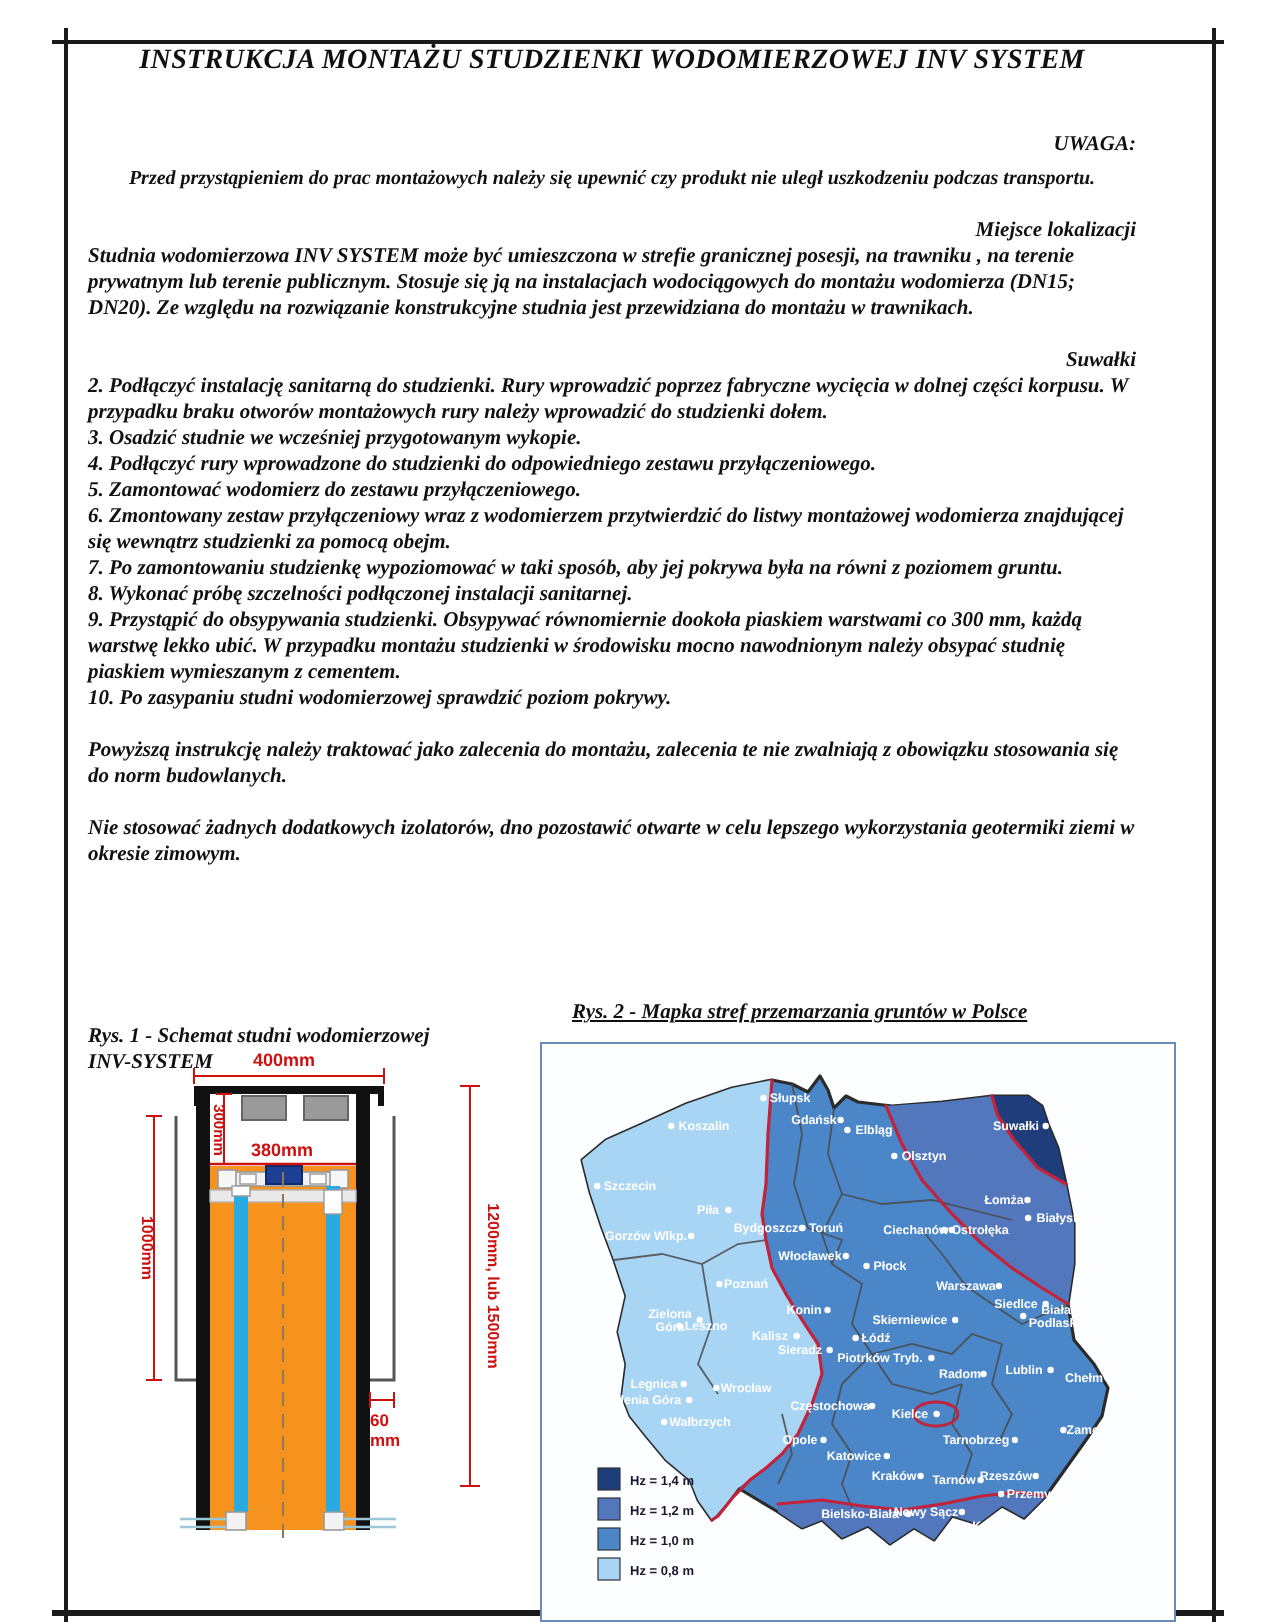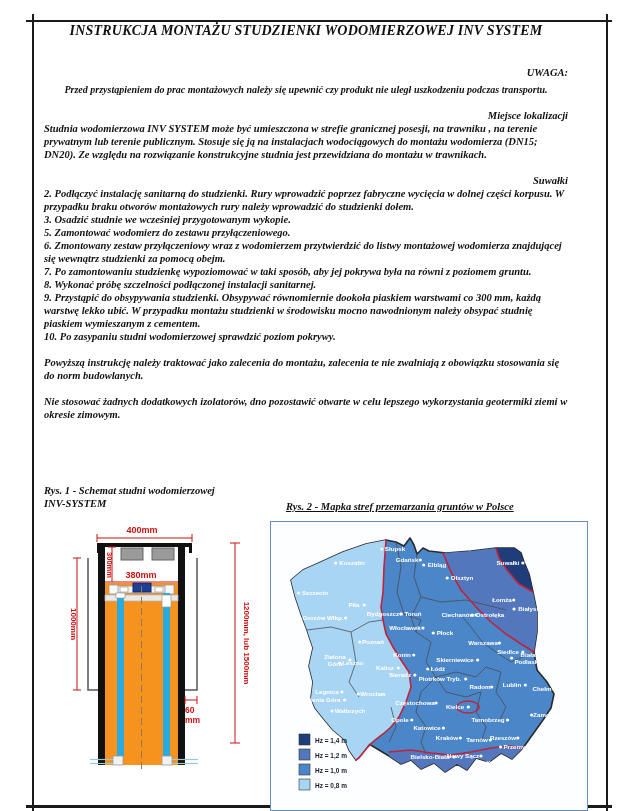--- a/index.html
+++ b/index.html
@@ -34,31 +34,32 @@
 
   <div class="content">
     <p class="doc-title">INSTRUKCJA MONTAŻU STUDZIENKI WODOMIERZOWEJ INV SYSTEM</p>
     <p class="uwaga-h">UWAGA:</p>
     <p class="uwaga-t">Przed przystąpieniem do prac montażowych należy się upewnić czy produkt nie uległ uszkodzeniu podczas transportu.</p>
     <p class="h-sec">Miejsce lokalizacji</p>
     <p>Studnia wodomierzowa INV SYSTEM może być umieszczona w strefie granicznej posesji, na trawniku , na terenie prywatnym lub terenie publicznym. Stosuje się ją na instalacjach wodociągowych do montażu wodomierza (DN15; DN20). Ze względu na rozwiązanie konstrukcyjne studnia jest przewidziana do montażu w trawnikach.</p>
     <p class="h-sec">Suwałki</p>
     <p>2. Podłączyć instalację sanitarną do studzienki. Rury wprowadzić poprzez fabryczne wycięcia w dolnej części korpusu. W przypadku braku otworów montażowych rury należy wprowadzić do studzienki dołem.</p>
     <p>3. Osadzić studnie we wcześniej przygotowanym wykopie.</p>
+    <p>4. Podłączyć rury wprowadzone do studzienki do odpowiedniego zestawu przyłączeniowego.</p>
     <p>5. Zamontować wodomierz do zestawu przyłączeniowego.</p>
     <p>6. Zmontowany zestaw przyłączeniowy wraz z wodomierzem przytwierdzić do listwy montażowej wodomierza znajdującej się wewnątrz studzienki za pomocą obejm.</p>
     <p>7. Po zamontowaniu studzienkę wypoziomować w taki sposób, aby jej pokrywa była na równi z poziomem gruntu.</p>
     <p>8. Wykonać próbę szczelności podłączonej instalacji sanitarnej.</p>
     <p>9. Przystąpić do obsypywania studzienki. Obsypywać równomiernie dookoła piaskiem warstwami co 300 mm, każdą warstwę lekko ubić. W przypadku montażu studzienki w środowisku mocno nawodnionym należy obsypać studnię piaskiem wymieszanym z cementem.</p>
     <p>10. Po zasypaniu studni wodomierzowej sprawdzić poziom pokrywy.</p>
     <p class="note">Powyższą instrukcję należy traktować jako zalecenia do montażu, zalecenia te nie zwalniają z obowiązku stosowania się do norm budowlanych.</p>
     <p class="note">Nie stosować żadnych dodatkowych izolatorów, dno pozostawić otwarte w celu lepszego wykorzystania geotermiki ziemi w okresie zimowym.</p>
   </div>
 
-  <div class="cap" style="left:44px;top:484px;width:215px;">
+  <div class="cap" style="left:44px;top:512px;width:215px;">
     <span>Rys. 1 - Schemat studni wodomierzowej</span><br>
     <span>INV-SYSTEM</span>
   </div>
   <div class="cap" style="left:286px;top:500px;width:320px;text-decoration:underline;">Rys. 2 - Mapka stref przemarzania gruntów w Polsce</div>
 
   <svg style="position:absolute;left:58px;top:520px;" width="210" height="290" viewBox="0 0 210 290">
 
     <polyline points="30,38 30,170 40,170" fill="none" stroke="#555" stroke-width="1.5"></polyline>
     <polyline points="139,38 139,170 127,170" fill="none" stroke="#555" stroke-width="1.5"></polyline>
 

